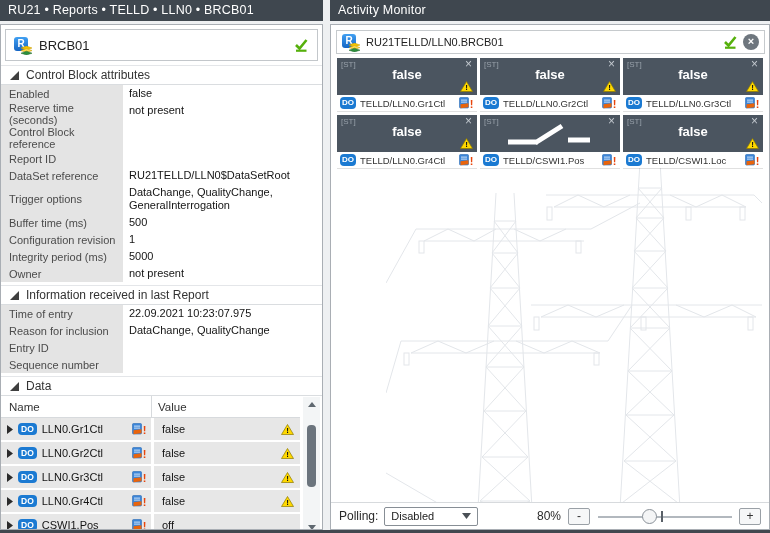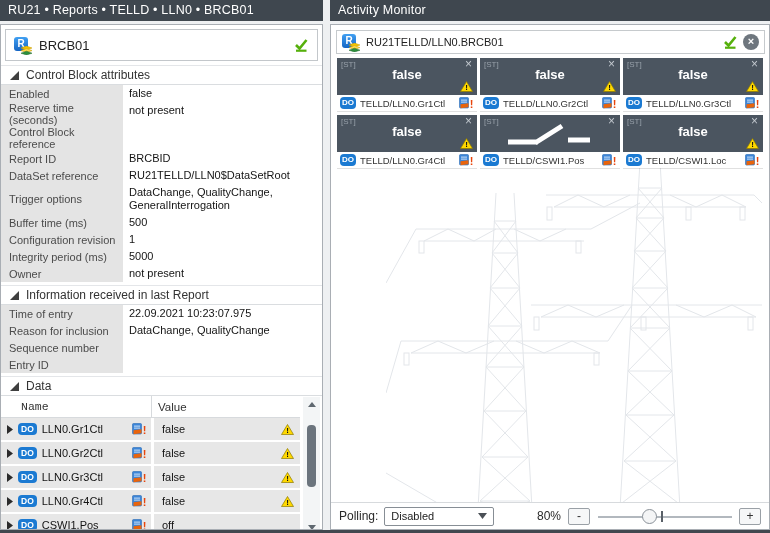--- a/index.html
+++ b/index.html
@@ -25,21 +25,21 @@
   .sec-head { height:20px; border-top:1px solid #e4e6e9; border-bottom:1px solid #dadde0; display:flex; align-items:center; gap:7px; padding-left:9px; font-size:12px; color:#333; background:#fff; }
   .sec { margin-top:3px; }
 
   .attr-row { display:flex; min-height:17px; font-size:11px; }
   .attr-label { width:122px; background:#e4e4e4; color:#4b4b4b; padding-left:8px; display:flex; align-items:center; }
   .attr-value { flex:1; background:#fff; color:#141414; padding:2px 4px 0 6px; line-height:13px; }
 
   
   .sec-data { position:relative; }
   .dt-head { display:flex; height:22px; align-items:center; font-size:11.5px; color:#333; border-bottom:1px solid #d7dadd; margin-right:22px; background:#fff; }
-  .dt-head .c1 { width:150px; padding-left:20px;font-family:Liberation Mono, monospace; }
+  .dt-head .c1 { width:150px; padding-left:8px; }
   .dt-head .c2 { flex:1; padding-left:6px; border-left:1px solid #d7dadd; height:100%; display:flex; align-items:center; }
   .dt-row { display:flex; height:22px; margin:0 22px 2px 0; }
   .dt-name { width:150px; background:#e7e7e7; display:flex; align-items:center; padding-left:6px; gap:5px; font-size:11px; color:#141414; }
   .dt-gap { width:3px; background:#fff; }
   .dt-val { flex:1; background:#e7e7e7; display:flex; align-items:center; padding-left:8px; font-size:11px; color:#141414; }
   .do-badge { background:#1b7ad2; color:#fff; font-size:8.5px; font-weight:bold; border-radius:4px; padding:1px 3px; line-height:10px; flex:0 0 auto; }
   .ml-auto { margin-left:auto; }
   .mr6 { margin-right:6px; } .mr4 { margin-right:4px; }
 
   .vscroll { position:absolute; right:2px; top:21px; bottom:2px; width:17px; background:#f3f5f6; }
@@ -61,21 +61,21 @@
   .tile-x { position:absolute; right:5px; top:-1px; color:#c3c9cf; font-size:12px; }
   .tile-val { text-align:center; line-height:34px; color:#fff; font-size:13px; font-weight:bold; }
   .tile-warn { position:absolute; right:4px; bottom:3px; }
   .tile-sym { position:absolute; left:22px; top:6px; }
   .tile-foot { height:16px; background:#fff; display:flex; align-items:center; padding:0 3px; gap:4px; }
   .tile-ref { font-size:9.5px; color:#333; white-space:nowrap; }
   .tile-foot .do-badge { font-size:8px; padding:1px 2px; }
 
   .rp-footer { position:absolute; left:0; right:0; bottom:0; height:27px; background:#fff; border-top:1px solid #d7dadd; display:flex; align-items:center; padding:0 8px; z-index:4; }
   .poll-lbl { font-size:12px; color:#2a2a2a; }
-  .selectbox { width:110px; height:19px; border:1px solid #878e95; border-radius:2px; background:#fff; display:flex; align-items:center; padding:0 6px; margin-left:6px; font-size:11px; color:#222; }
+  .selectbox { width:94px; height:19px; border:1px solid #878e95; border-radius:2px; background:#fff; display:flex; align-items:center; padding:0 6px; margin-left:6px; font-size:11px; color:#222; }
   .zoom-pct { font-size:12px; color:#2a2a2a; }
   .zbtn { width:22px; height:17px; border:1px solid #9aa0a6; border-radius:2px; background:#f6f7f8; font-size:12px; line-height:14px; text-align:center; color:#333; margin-left:7px; }
   .ztrack { position:relative; width:134px; height:17px; margin-left:8px; }
   .ztrack .line { position:absolute; left:0; right:0; top:8px; height:2px; background:#b2b8be; }
   .zthumb { position:absolute; left:44px; top:1px; width:15px; height:15px; border-radius:50%; background:#f4f5f6; border:1px solid #8a9198; }
   .ztick { position:absolute; left:63px; top:3px; width:2px; height:11px; background:#596068; }
 
   .watermark { position:absolute; left:55px; top:118px; z-index:1; }
   .wm line, .wm path { stroke:#e3e6ea; stroke-width:1; fill:none; }
   .wm rect { fill:none; stroke:#e3e6ea; }
@@ -151,21 +151,20 @@
         </div>
       <div class="attr-row">
           <div class="attr-label">Reserve time (seconds)</div>
           <div class="attr-value">not present</div>
         </div>
       <div class="attr-row">
           <div class="attr-label">Control Block reference</div>
         </div>
       <div class="attr-row">
           <div class="attr-label">Report ID</div>
-          <div class="attr-value">BRCBID</div>
         </div>
       <div class="attr-row">
           <div class="attr-label">DataSet reference</div>
           <div class="attr-value">RU21TELLD/LLN0$DataSetRoot</div>
         </div>
       <div class="attr-row" style="min-height:30px">
           <div class="attr-label">Trigger options</div>
           <div class="attr-value">DataChange, QualityChange, GeneralInterrogation</div>
         </div>
       <div class="attr-row">
@@ -195,25 +194,25 @@
       </div>
       <div class="attr-row">
           <div class="attr-label">Time of entry</div>
           <div class="attr-value">22.09.2021 10:23:07.975</div>
         </div>
       <div class="attr-row">
           <div class="attr-label">Reason for inclusion</div>
           <div class="attr-value">DataChange, QualityChange</div>
         </div>
       <div class="attr-row">
+          <div class="attr-label">Entry ID</div>
+          <div class="attr-value"></div>
+        </div>
+      <div class="attr-row">
           <div class="attr-label">Sequence number</div>
-          <div class="attr-value"></div>
-        </div>
-      <div class="attr-row">
-          <div class="attr-label">Entry ID</div>
           <div class="attr-value"></div>
         </div>
     </div>
 
     <div class="sec sec-data">
       <div class="sec-head">
         <svg width="9" height="9">
             <use href="#i-exp"></use>
           </svg>
         <span>Data</span>

